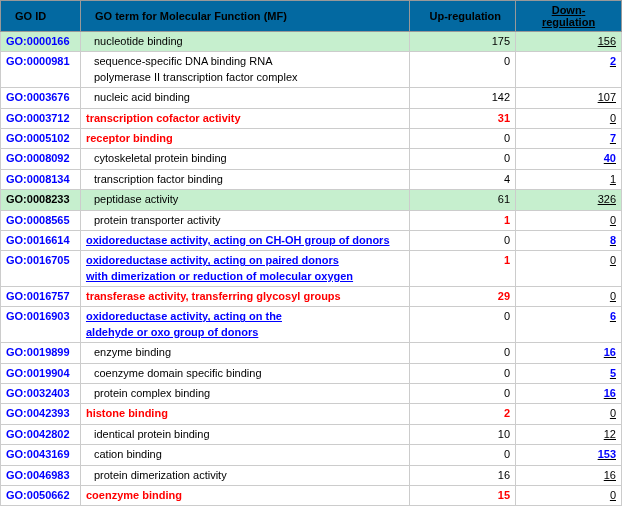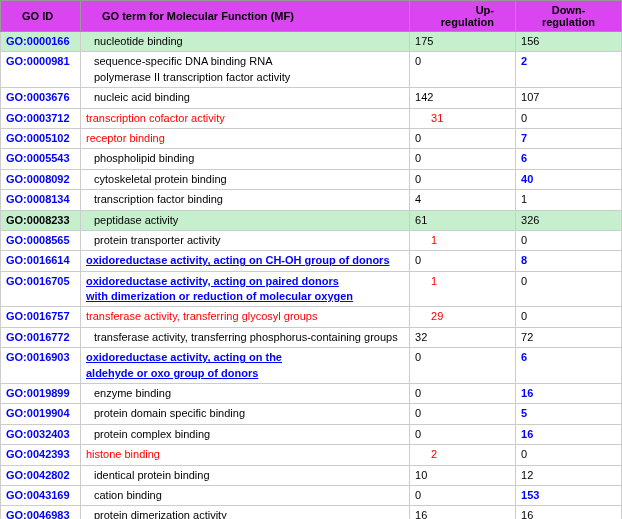--- a/index.html
+++ b/index.html
@@ -8,51 +8,51 @@
       font-size: 11px;
       background: #fff;
       width: 622px;
     }
     table {
       width: 622px;
       border-collapse: collapse;
       border: 1px solid #999;
     }
     th {
-      background: #d946ef;
+      background: #0369a1;
       border: 1px solid #999;
-      padding: 3px 21px;
+      padding: 3px 14px;
       font-weight: bold;
       font-size: 11px;
       text-align: left;
       vertical-align: middle;
     }
     td {
       border: 1px solid #ccc;
       padding: 2px 5px;
       vertical-align: top;
       font-size: 11px;
       line-height: 1.4;
     }
     tr.highlight-green td {
       background-color: #c6efce;
     }
     .go-id { font-weight: bold; color: #00f; }
     .go-id-black { font-weight: bold; color: #000; }
-    .term-red { color: red; font-weight: normal; }
+    .term-red { color: red; font-weight: bold; }
     .term-blue { color: #00f; font-weight: bold; text-decoration: underline; }
     .term-black { color: #000; margin-left: 8px; }
-    .num-red { color: red; font-weight: normal; margin-left: 16px; }
+    .num-red { color: red; font-weight: bold; margin-left: 16px; }
     .num-blue { color: #00f; font-weight: bold; }
     .num-black { color: #000; }
     .col-goid { width: 80px; }
     .col-term { width: 330px; }
     .col-up { width: 106px; text-align: right; }
-    .col-down { width: 106px; text-align: center; }
-    td.center { text-align: left; }
+    .col-down { width: 106px; text-align: center; text-decoration: underline; }
+    td.center { text-align: right; }
   </style>
 </head>
 <body>
 
 <table>
   <thead>
     <tr>
       <th class="col-goid">GO  ID</th>
       <th class="col-term">GO  term  for  Molecular  Function  (MF)</th>
       <th class="col-up">
@@ -65,47 +65,41 @@
   </thead>
   <tbody id="table-body">
   <tr class="highlight-green">
         <td class="col-goid"><span class="go-id">GO:0000166</span></td>
         <td class="col-term"><span class="term-black">nucleotide  binding</span></td>
         <td class="col-up center"><span class="num-black">175</span></td>
         <td class="col-down center"><span class="num-black">156</span></td>
       </tr>
       <tr>
         <td class="col-goid"><span class="go-id">GO:0000981</span></td>
-        <td class="col-term"><span class="term-black">sequence-specific   DNA   binding   RNA</span><br><span class="term-black">polymerase II transcription factor activity</span></td>
+        <td class="col-term"><span class="term-black">sequence-specific   DNA   binding   RNA</span><br><span class="term-black">polymerase II transcription factor complex</span></td>
         <td class="col-up center"><span class="num-black">0</span></td>
         <td class="col-down center"><span class="num-blue">2</span></td>
       </tr>
       <tr>
         <td class="col-goid"><span class="go-id">GO:0003676</span></td>
         <td class="col-term"><span class="term-black">nucleic acid binding</span></td>
         <td class="col-up center"><span class="num-black">142</span></td>
         <td class="col-down center"><span class="num-black">107</span></td>
       </tr>
       <tr>
         <td class="col-goid"><span class="go-id">GO:0003712</span></td>
         <td class="col-term"><span class="term-red">transcription cofactor activity</span></td>
         <td class="col-up center"><span class="num-red">31</span></td>
         <td class="col-down center"><span class="num-black">0</span></td>
       </tr>
       <tr>
         <td class="col-goid"><span class="go-id">GO:0005102</span></td>
         <td class="col-term"><span class="term-red">receptor binding</span></td>
         <td class="col-up center"><span class="num-black">0</span></td>
         <td class="col-down center"><span class="num-blue">7</span></td>
-      </tr>
-      <tr>
-        <td class="col-goid"><span class="go-id">GO:0005543</span></td>
-        <td class="col-term"><span class="term-black">phospholipid binding</span></td>
-        <td class="col-up center"><span class="num-black">0</span></td>
-        <td class="col-down center"><span class="num-blue">6</span></td>
       </tr>
       <tr>
         <td class="col-goid"><span class="go-id">GO:0008092</span></td>
         <td class="col-term"><span class="term-black">cytoskeletal protein binding</span></td>
         <td class="col-up center"><span class="num-black">0</span></td>
         <td class="col-down center"><span class="num-blue">40</span></td>
       </tr>
       <tr>
         <td class="col-goid"><span class="go-id">GO:0008134</span></td>
         <td class="col-term"><span class="term-black">transcription factor binding</span></td>
@@ -136,40 +130,34 @@
         <td class="col-up center"><span class="num-red">1</span></td>
         <td class="col-down center"><span class="num-black">0</span></td>
       </tr>
       <tr>
         <td class="col-goid"><span class="go-id">GO:0016757</span></td>
         <td class="col-term"><span class="term-red">transferase activity, transferring glycosyl groups</span></td>
         <td class="col-up center"><span class="num-red">29</span></td>
         <td class="col-down center"><span class="num-black">0</span></td>
       </tr>
       <tr>
-        <td class="col-goid"><span class="go-id">GO:0016772</span></td>
-        <td class="col-term"><span class="term-black">transferase activity, transferring phosphorus-containing groups</span></td>
-        <td class="col-up center"><span class="num-black">32</span></td>
-        <td class="col-down center"><span class="num-black">72</span></td>
-      </tr>
-      <tr>
         <td class="col-goid"><span class="go-id">GO:0016903</span></td>
         <td class="col-term"><span class="term-blue">oxidoreductase   activity,   acting    on   the</span><br><span class="term-blue">aldehyde or oxo group of donors</span></td>
         <td class="col-up center"><span class="num-black">0</span></td>
         <td class="col-down center"><span class="num-blue">6</span></td>
       </tr>
       <tr>
         <td class="col-goid"><span class="go-id">GO:0019899</span></td>
         <td class="col-term"><span class="term-black">enzyme binding</span></td>
         <td class="col-up center"><span class="num-black">0</span></td>
         <td class="col-down center"><span class="num-blue">16</span></td>
       </tr>
       <tr>
         <td class="col-goid"><span class="go-id">GO:0019904</span></td>
-        <td class="col-term"><span class="term-black">protein domain specific binding</span></td>
+        <td class="col-term"><span class="term-black">coenzyme domain specific binding</span></td>
         <td class="col-up center"><span class="num-black">0</span></td>
         <td class="col-down center"><span class="num-blue">5</span></td>
       </tr>
       <tr>
         <td class="col-goid"><span class="go-id">GO:0032403</span></td>
         <td class="col-term"><span class="term-black">protein complex binding</span></td>
         <td class="col-up center"><span class="num-black">0</span></td>
         <td class="col-down center"><span class="num-blue">16</span></td>
       </tr>
       <tr>

